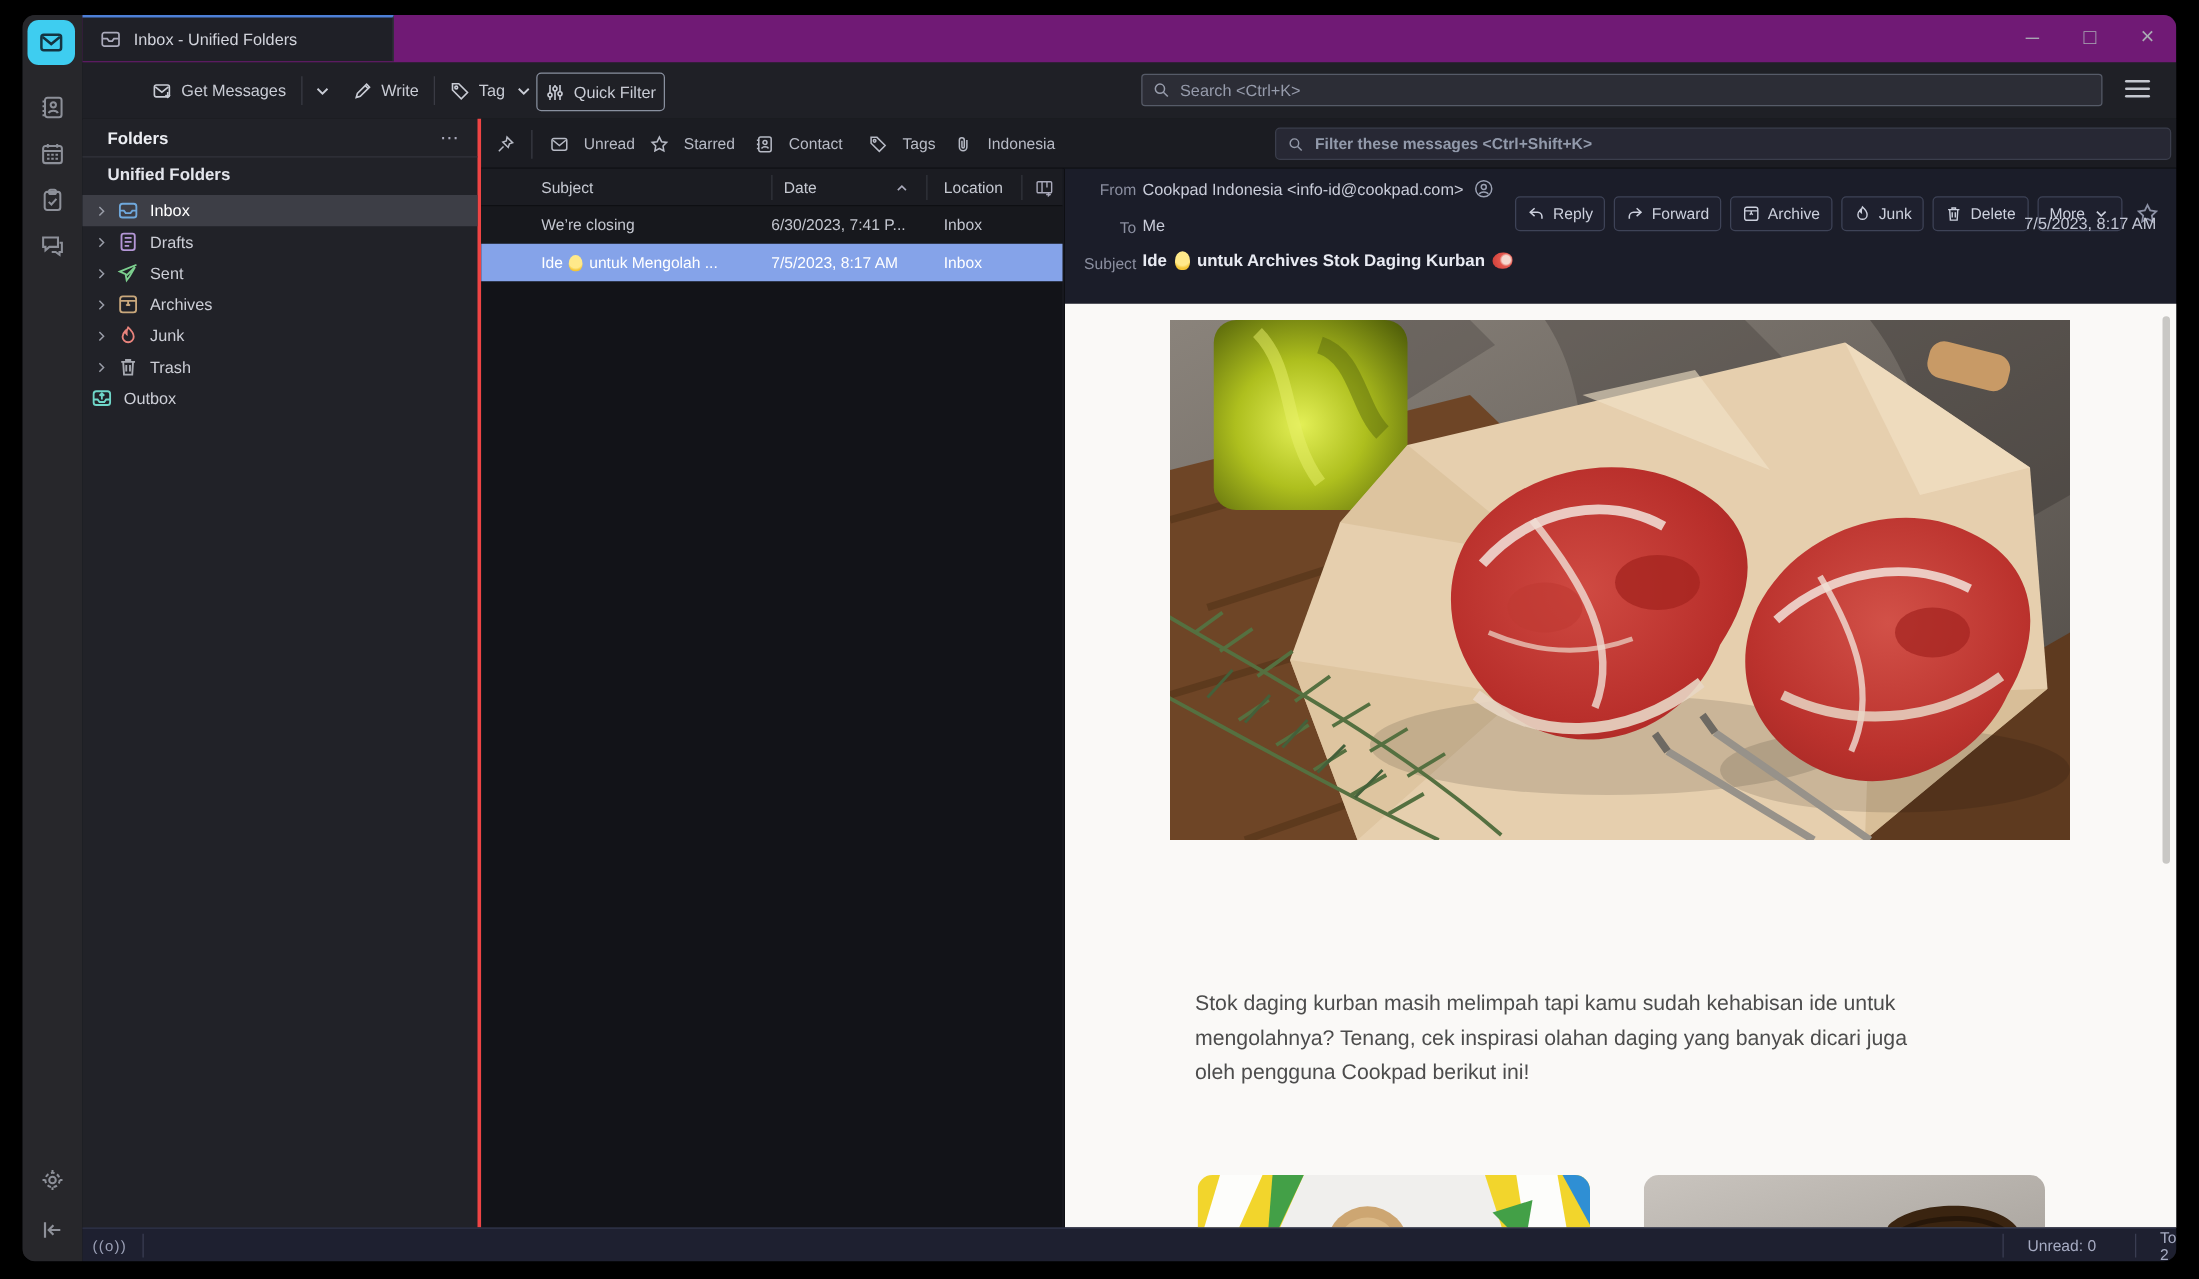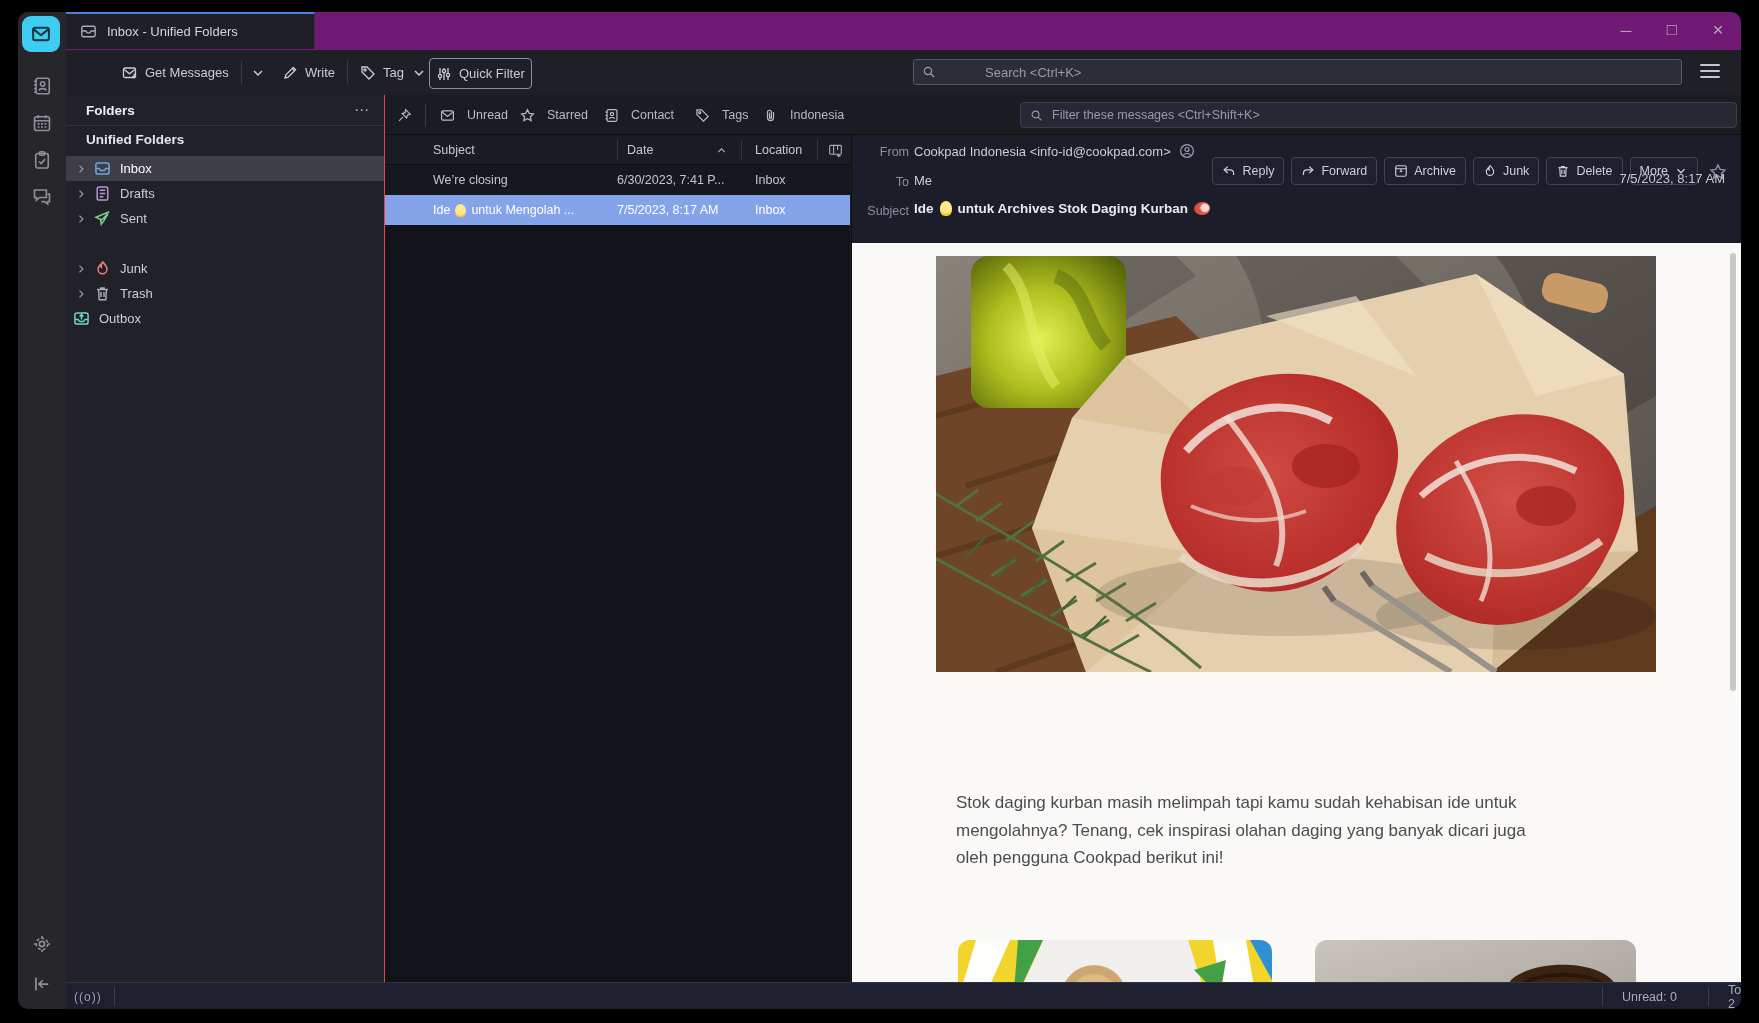--- a/index.html
+++ b/index.html
@@ -24,47 +24,47 @@
   
   #toolbar{position:absolute;left:48px;top:38px;width:1675px;height:45px;background:#1f2026;border-bottom:1px solid #101114;}
   .tbtn{position:absolute;top:8px;height:29px;display:flex;align-items:center;gap:7px;color:#c9ccd5;font-size:13px;padding:0 6px;border-radius:4px;}
   .tbtn svg{width:16px;height:16px;}
   .tsep{position:absolute;top:11px;width:1px;height:23px;background:#3a3b44;}
   #qf-btn{border:1px solid #89909f;}
   #searchbox{position:absolute;left:847px;top:9px;width:769px;height:26px;background:#2c2d36;border:1px solid #565b68;
     border-radius:3px;display:flex;align-items:center;padding:0 8px;gap:6px;color:#989dac;box-sizing:border-box;}
   #searchbox svg{width:14px;height:14px;flex:0 0 auto;}
   #searchbox input{background:transparent;border:0;outline:none;color:#aeb2bf;font-size:13px;width:100%;
-    font-family:"Liberation Sans",sans-serif;margin-left:41px;}
+    font-family:"Liberation Sans",sans-serif;}
   #searchbox input::placeholder{color:#969bab;opacity:1;}
   #hamburger{position:absolute;left:1634px;top:12px;width:20px;height:18px;display:flex;flex-direction:column;justify-content:space-between;padding:2px 0;box-sizing:border-box;}
   #hamburger span{display:block;height:2px;background:#c4c7cf;border-radius:1px;}
   
-  #folderpane{position:absolute;left:48px;top:83px;width:319px;height:887px;background:#212228;border-right:1px solid #ef4444;box-sizing:border-box;}
+  #folderpane{position:absolute;left:48px;top:83px;width:319px;height:887px;background:#212228;border-right:3px solid #ef4444;box-sizing:border-box;}
   #fp-head{position:absolute;left:0;top:0;width:100%;height:31px;border-bottom:1px solid #32333b;
     display:flex;align-items:center;justify-content:space-between;padding:0 14px 0 20px;box-sizing:border-box;}
   #fp-head .t{color:#eceef3;font-size:13.5px;font-weight:bold;}
   #fp-head .dots{color:#aab;font-size:15px;letter-spacing:1px;}
   #fp-section{position:absolute;left:20px;top:37px;color:#e3e5ec;font-size:13.5px;font-weight:bold;}
   .frow{position:absolute;left:0;width:100%;height:25px;display:flex;align-items:center;color:#ccced6;font-size:13px;}
   .frow .chev{width:12px;height:12px;margin-left:9px;color:#9a9da8;}
   .frow .chev svg{width:12px;height:12px;display:block;}
   .frow .fic{width:17px;height:17px;margin-left:7px;}
   .frow .fic svg{width:17px;height:17px;display:block;}
   .frow .lbl{margin-left:9px;}
   .frow.sel{background:#3d3e46;color:#fff;}
   .noexp{margin-left:28px;}
   
   #qfbar{position:absolute;left:367px;top:83px;width:1356px;height:40px;background:#1b1c22;border-bottom:1px solid #0e0f13;box-sizing:border-box;}
   .qbtn{position:absolute;top:8px;height:24px;display:flex;align-items:center;gap:12px;color:#b7bac5;font-size:12.5px;}
   .qbtn svg{width:15px;height:15px;}
   #qfinput{position:absolute;left:635px;top:7px;width:717px;height:26px;background:#272834;border:1px solid #3b3e4c;
     border-radius:4px;display:flex;align-items:center;gap:7px;padding:0 9px;box-sizing:border-box;color:#949aa9;}
   #qfinput svg{width:13px;height:13px;flex:0 0 auto;}
-  #qfinput input{background:transparent;border:0;outline:none;color:#aeb2bf;font-size:12.5px;width:100%;font-family:"Liberation Sans",sans-serif;}
+  #qfinput input{background:transparent;border:0;outline:none;color:#aeb2bf;font-size:12.5px;width:100%;font-family:"Liberation Sans",sans-serif;font-weight:bold;}
   #qfinput input::placeholder{color:#929aab;opacity:1;}
   
   #msglist{position:absolute;left:367px;top:123px;width:465px;height:847px;background:#121318;}
   #collist{position:absolute;left:0;top:0;width:100%;height:30px;background:#1b1c22;border-bottom:1px solid #0e0f13;
     color:#c6c9d2;font-size:12.5px;box-sizing:border-box;}
   .colsep{position:absolute;top:5px;width:1px;height:20px;background:#33343d;}
   .mrow{position:absolute;left:0;width:100%;height:30px;color:#c3c6cf;font-size:12.5px;background:#17181d;}
   .mrow.sel{background:#85a3e9;color:#ffffff;}
   .cell{position:absolute;top:0;height:30px;display:flex;align-items:center;white-space:nowrap;overflow:hidden;}
   
@@ -257,20 +257,34 @@
           <svg viewBox="0 0 16 16" fill="none" stroke="currentColor" stroke-width="1.6">
             <path d="M6 3.5l4.5 4.5L6 12.5"></path>
           </svg>
         </span>
       <span class="fic" style="color:#7ccf8e">
           <svg viewBox="0 0 16 16" fill="none" stroke="currentColor" stroke-width="1.4">
             <path d="M14.3 1.7 1.7 6.8l4.4 2 .8 4.6 2.3-3.1 4-6.9-6.3 6.3"></path>
           </svg>
         </span>
       <span class="lbl">Sent</span>
+    </div>
+    <div class="frow" style="top:136px">
+      <span class="chev">
+          <svg viewBox="0 0 16 16" fill="none" stroke="currentColor" stroke-width="1.6">
+            <path d="M6 3.5l4.5 4.5L6 12.5"></path>
+          </svg>
+        </span>
+      <span class="fic" style="color:#c9a87c">
+          <svg viewBox="0 0 16 16" fill="none" stroke="currentColor" stroke-width="1.4">
+            <rect x="2" y="2" width="12" height="12" rx="2"></rect>
+            <path d="M2 5.4h12M8 5.4v2.2M6.6 9l1.4-1.4L9.4 9"></path>
+          </svg>
+        </span>
+      <span class="lbl">Archives</span>
     </div>
     <div class="frow" style="top:161px">
       <span class="chev">
           <svg viewBox="0 0 16 16" fill="none" stroke="currentColor" stroke-width="1.6">
             <path d="M6 3.5l4.5 4.5L6 12.5"></path>
           </svg>
         </span>
       <span class="fic" style="color:#e8837c">
           <svg viewBox="0 0 16 16" fill="none" stroke="currentColor" stroke-width="1.4">
             <path d="M8 1.8c2.4 2.2 4.2 4.3 4.2 7a4.2 4.2 0 0 1-8.4 0c0-1.9 1-3.2 2.1-4.3 0 1.1.2 1.9 1 2.4-.2-1.9.2-3.6 1.1-5.1z"></path>

